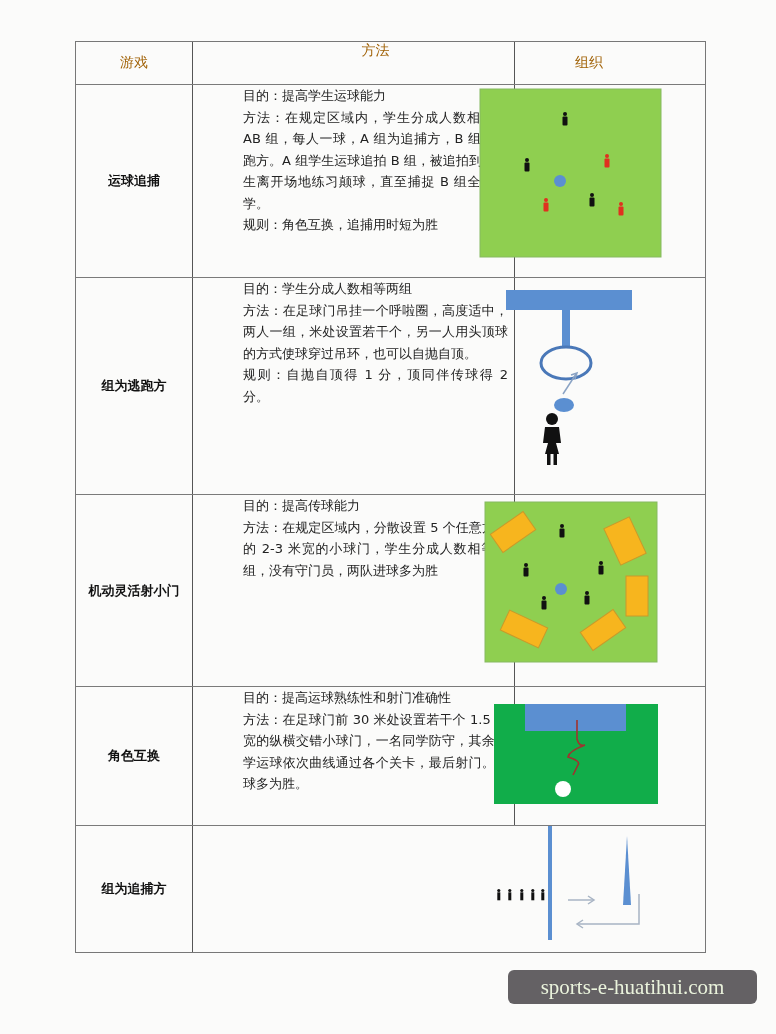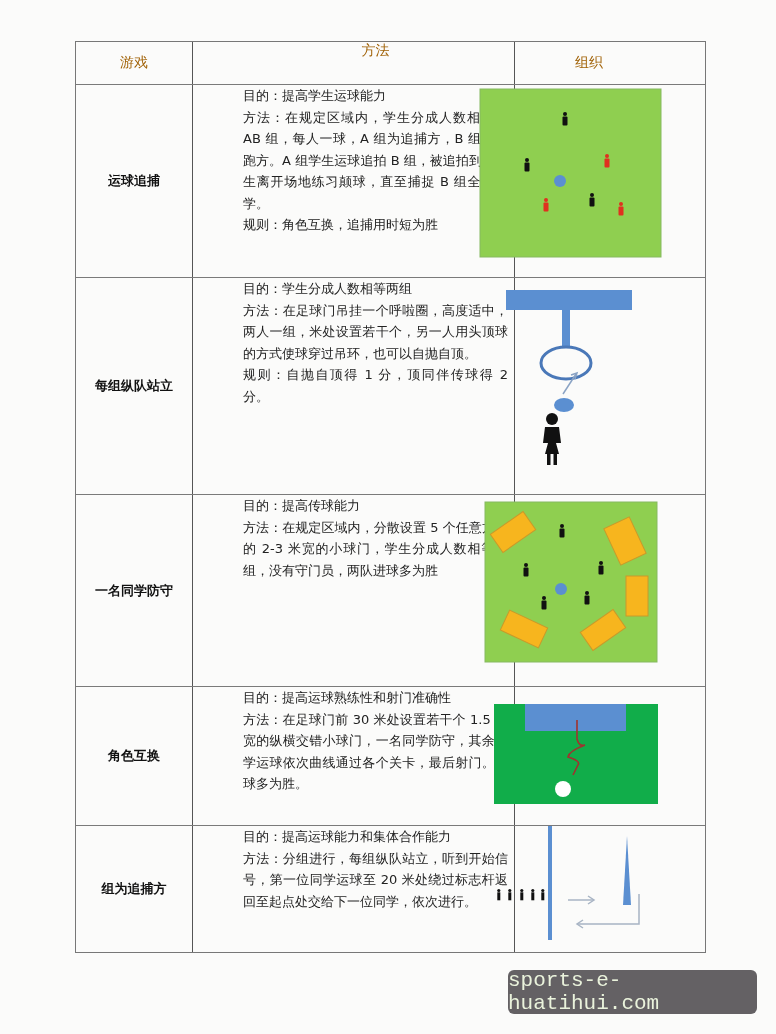--- a/index.html
+++ b/index.html
@@ -11,23 +11,23 @@
   .row.last { border-bottom:none; }
   .cell { position:absolute; top:0; bottom:0; box-sizing:border-box; }
   .c1 { left:0; width:117px; border-right:1.5px solid #555; display:flex; align-items:center; justify-content:center; }
   .c2 { left:117px; width:280px; border-right:1.5px solid #555; display:flex; flex-direction:column; padding:0 6px 0 8px;margin-left:42px; }
   .c3 { left:397px; right:0; }
   .hdr { font-size:14px; color:#a16207; }
   .name { font-size:13px; font-weight:bold; color:#111; }
   .line { font-size:13px; line-height:21.5px; color:#222; }
   .para { font-size:13px; line-height:21.5px; color:#222; text-align:justify; }
   svg { display:block; }
-  .wm { position:absolute; left:508px; top:970px; width:249px; height:44px; background:#646164;
+  .wm { position:absolute; left:508px; top:970px; width:249px; height:34px; background:#646164;
         border-radius:6px; color:#eaf3dc; font-size:21px; display:flex; align-items:center; justify-content:center;
-        font-family:Liberation Mono, monospace; }
+        font-family:Liberation Serif, serif; }
 </style>
 </head>
 <body>
 
 <div class="tbl">
 
   <div class="row" style="top:0;height:43px;">
     <div class="cell c1">
         <span class="hdr">游戏</span>
       </div>
@@ -79,21 +79,21 @@
               <rect x="0.5" y="4.5" width="5" height="9" rx="1"></rect>
             </g>
         </g>
         <circle cx="87" cy="96" r="6" fill="#5b8fd1"></circle>
       </svg>
     </div>
   </div>
 
   <div class="row" style="top:236px;height:217px;">
     <div class="cell c1">
-        <span class="name">每组纵队站立</span>
+        <span class="name">组为逃跑方</span>
       </div>
     <div class="cell c2">
       <div class="line">目的：学生分成人数相等两组</div>
       <div class="para">方法：在足球门吊挂一个呼啦圈，高度适中，两人一组，米处设置若干个，另一人用头顶球的方式使球穿过吊环，也可以自抛自顶。</div>
       <div class="para">规则：自抛自顶得 1 分，顶同伴传球得 2 分。</div>
     </div>
     <div class="cell c3">
       <svg width="232" height="215" viewBox="0 0 232 215">
         <rect x="33" y="12" width="126" height="20" fill="#5b8fd1"></rect>
         <rect x="89" y="32" width="8" height="38" fill="#5b8fd1"></rect>
@@ -106,21 +106,21 @@
           <path d="M72 149 L86 149 L88 165 L83 165 L86 176 L72 176 L75 165 L70 165 Z"></path>
           <rect x="74" y="176" width="3.5" height="11"></rect>
           <rect x="80.5" y="176" width="3.5" height="11"></rect>
         </g>
       </svg>
     </div>
   </div>
 
   <div class="row" style="top:453px;height:192px;">
     <div class="cell c1">
-        <span class="name">一名同学防守</span>
+        <span class="name">机动灵活射小门</span>
       </div>
     <div class="cell c2">
       <div class="line">目的：提高传球能力</div>
       <div class="para">方法：在规定区域内，分散设置 5 个任意方向的 2-3 米宽的小球门，学生分成人数相等两组，没有守门员，两队进球多为胜</div>
     </div>
     <div class="cell c3">
       <svg width="232" height="190" viewBox="0 0 232 190">
         <rect x="12" y="7" width="172" height="160" fill="#8fcf50" stroke="#86b961"></rect>
         <g fill="#f7b51e" stroke="#c99a2a" stroke-width="1">
           <rect x="20" y="26" width="40" height="22" transform="rotate(-35 40 37)"></rect>
@@ -171,24 +171,20 @@
         <path d="M104 33 L104 52 Q106 60 112 58 Q96 64 95 70 Q108 74 105 78 Q102 84 100 88" fill="none" stroke="#a0322f" stroke-width="1.6"></path>
         <circle cx="90" cy="102" r="8" fill="#ffffff"></circle>
       </svg>
     </div>
   </div>
 
   <div class="row last" style="top:784px;height:126px;">
     <div class="cell c1">
         <span class="name">组为追捕方</span>
       </div>
-    <div class="cell c2">
-      <div class="line">目的：提高运球能力和集体合作能力</div>
-      <div class="para">方法：分组进行，每组纵队站立，听到开始信号，第一位同学运球至 20 米处绕过标志杆返回至起点处交给下一位同学，依次进行。</div>
-    </div>
     <div class="cell c3">
       <svg width="232" height="126" viewBox="0 0 232 126">
         <g fill="#111">
           <g transform="translate(24,63)">
               <circle cx="1.8" cy="1.5" r="1.6"></circle>
               <rect x="0.3" y="3.3" width="3" height="8"></rect>
             </g>
           <g transform="translate(35,63)">
               <circle cx="1.8" cy="1.5" r="1.6"></circle>
               <rect x="0.3" y="3.3" width="3" height="8"></rect>

